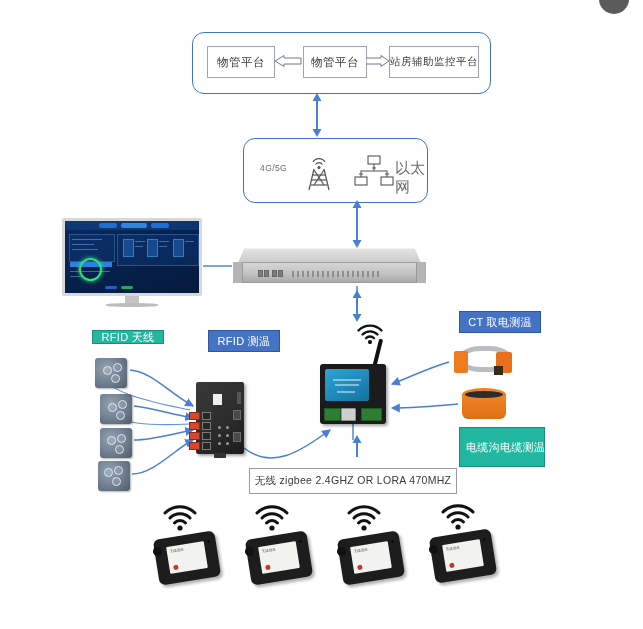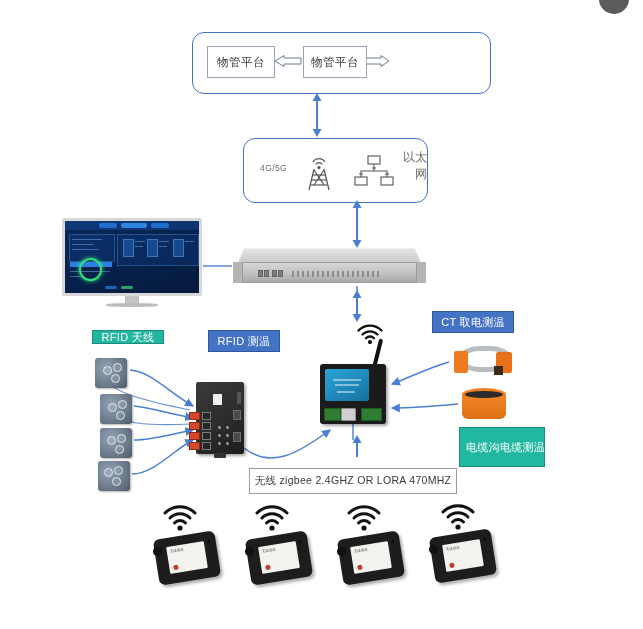--- a/index.html
+++ b/index.html
@@ -33,21 +33,21 @@
   #arrow-net-srv{left:351px;top:200px;height:48px;}
   #arrow-srv-gw{left:351px;top:290px;height:32px;}
   #arrow-gw-up{left:351px;top:435px;height:22px;}
 
   
   #network-group{left:243px;top:138px;width:183px;height:63px;
      border:1.6px solid #4472c4;border-radius:12px;background:#fff;}
   #label-4g5g{left:16px;top:24px;font-size:8.5px;color:#6b6b6b;letter-spacing:.4px;}
   #tower-icon{left:58px;top:12px;width:34px;height:40px;}
   #lan-icon{left:110px;top:16px;width:40px;height:32px;}
-  #label-ethernet{left:151px;top:10px;font-size:12px;color:#6b6b6b;text-align:right;}
+  #label-ethernet{left:151px;top:20px;font-size:15px;color:#6b6b6b;}
 
   
   #monitor{left:62px;top:218px;width:140px;height:78px;}
   #monitor-bezel{position:absolute;inset:0;background:#d8d8d8;border-radius:2px;padding:3px;box-sizing:border-box;}
   #monitor-screen{position:absolute;left:3px;top:3px;right:3px;bottom:3px;
      background:linear-gradient(160deg,#0a2a5e 0%,#07224e 45%,#061a3d 100%);overflow:hidden;}
   .scr-topbar{position:absolute;left:0;top:0;width:100%;height:9px;background:rgba(20,70,140,.55);}
   .scr-pill{position:absolute;height:5px;border-radius:2px;background:#1f6fd0;}
   .scr-panel{position:absolute;border:1px solid rgba(90,160,230,.35);background:rgba(20,70,150,.25);}
   .scr-line{position:absolute;height:1px;background:rgba(130,190,250,.45);}
@@ -72,21 +72,21 @@
   .vent{position:absolute;top:8px;width:2px;height:6px;background:#8d8d8d;}
   .portgrp{position:absolute;top:7px;width:3px;height:5px;background:#7d7d7d;border:.5px solid #666;}
 
   
   .tag{position:absolute;display:flex;align-items:center;justify-content:center;
        box-sizing:border-box;font-size:11px;letter-spacing:.3px;white-space:nowrap;}
   #tag-rfid-antenna{left:92px;top:330px;width:72px;height:14px;background:#22b7a0;
        border:1px solid #1a8d7c;color:#ffffff;}
   #tag-rfid-temp{left:208px;top:330px;width:72px;height:22px;background:#4472c4;
        border:1px solid #2f56a0;color:#ffffff;}
-  #tag-ct-temp{left:432px;top:311px;width:82px;height:22px;background:#4472c4;
+  #tag-ct-temp{left:459px;top:311px;width:82px;height:22px;background:#4472c4;
        border:1px solid #2f56a0;color:#ffffff;}
   #tag-cable-temp{left:459px;top:427px;width:86px;height:40px;background:#22b7a0;
        border:1px solid #1a8d7c;color:#ffffff;line-height:1.35;padding:0 6px;
        text-align:left;justify-content:flex-start;flex-wrap:wrap;}
   #tag-wireless{left:249px;top:468px;width:208px;height:26px;background:#ffffff;
        border:1px solid #9b9b9b;color:#3a3a3a;font-size:10.5px;}
 
   
   .rfid-ant{position:absolute;width:32px;height:30px;border-radius:3px;
      background:radial-gradient(circle at 35% 35%,#93a3b3 0%,#6e7d8d 55%,#4e5a68 100%);
@@ -204,20 +204,21 @@
     <svg viewBox="0 0 28 12" width="28" height="12">
       <path d="M27,3 L10,3 L10,0.5 L1,6 L10,11.5 L10,9 L27,9 Z" fill="#ffffff" stroke="#6f7a8a" stroke-width="1"></path>
     </svg>
   </div>
   <div class="plat-box" id="plat-2">物管平台</div>
   <div class="hollow-arrow" id="arrow-right">
     <svg viewBox="0 0 24 12" width="24" height="12">
       <path d="M0,3 L15,3 L15,0.5 L23,6 L15,11.5 L15,9 L0,9 Z" fill="#ffffff" stroke="#6f7a8a" stroke-width="1"></path>
     </svg>
   </div>
+  <div class="plat-box" id="plat-3">站房辅助监控平台</div>
 </div>
 
 <div class="dbl-arrow" id="arrow-plat-net">
   <svg viewBox="0 0 12 44" width="12" height="44">
     <line x1="6" y1="7" x2="6" y2="37" stroke="#4a7fd4" stroke-width="2"></line>
     <path d="M6,0 L10.5,8 L1.5,8 Z" fill="#4a7fd4"></path>
     <path d="M6,44 L10.5,36 L1.5,36 Z" fill="#4a7fd4"></path>
   </svg>
 </div>
 

